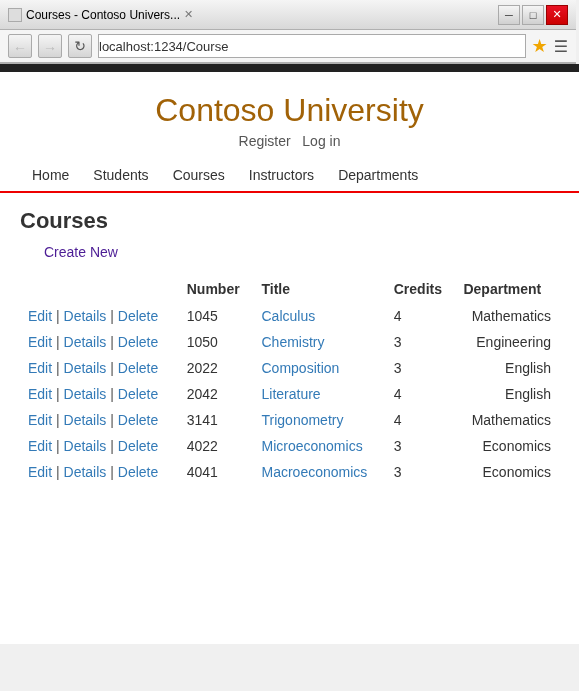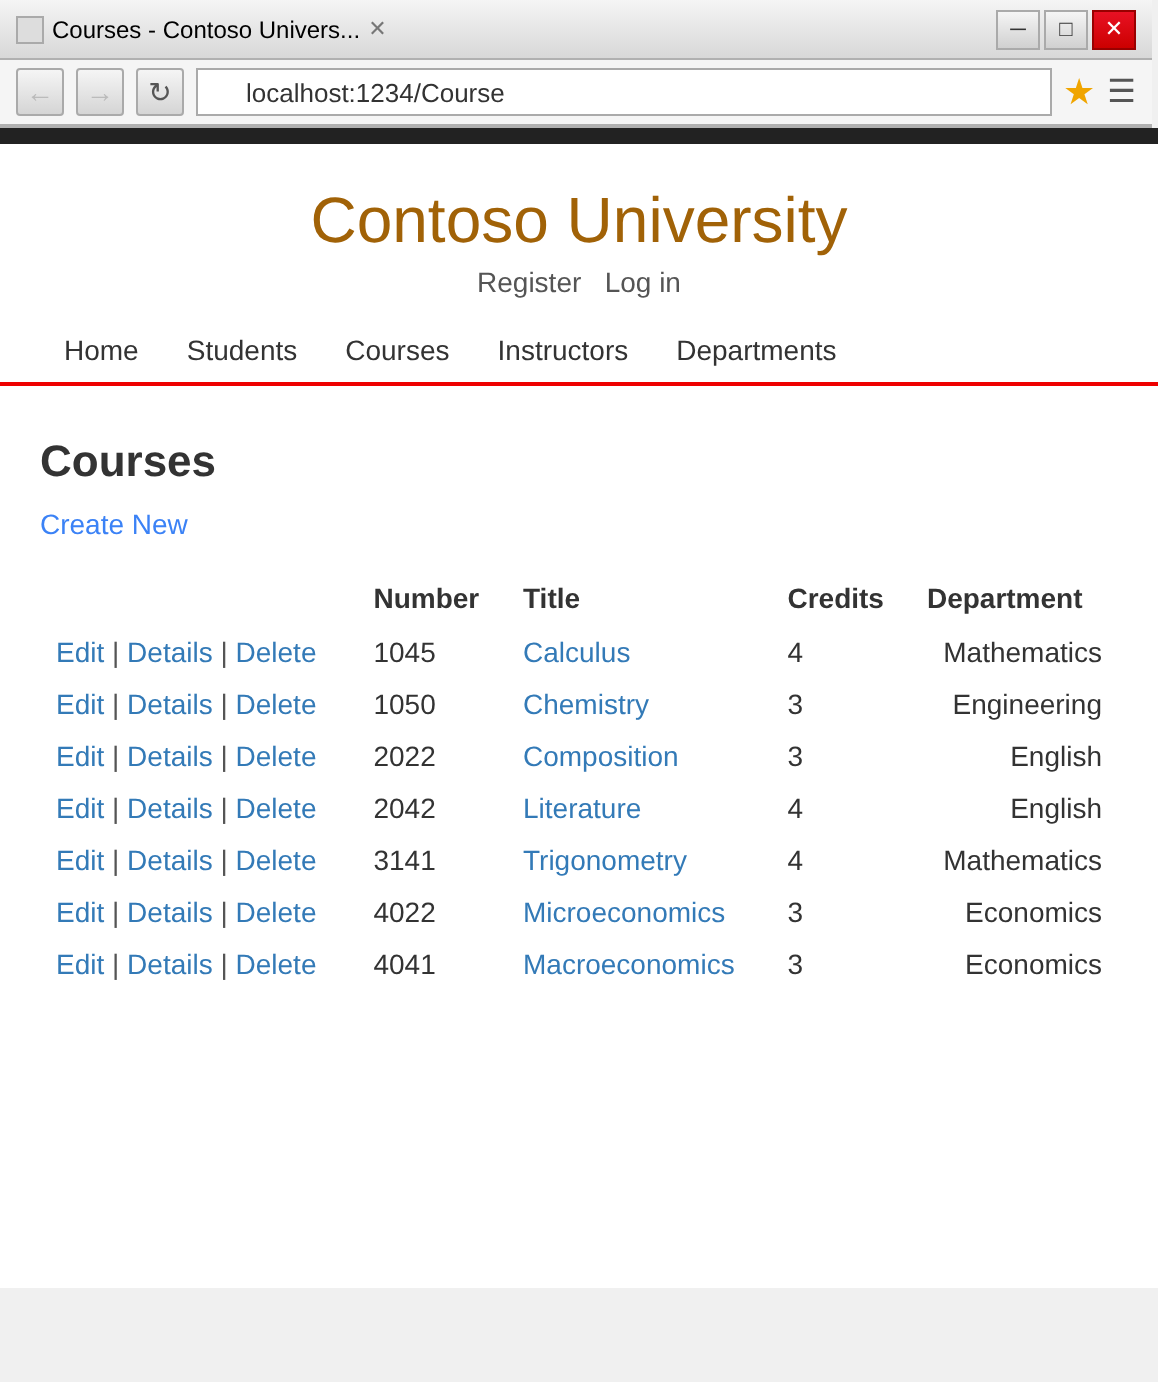--- a/index.html
+++ b/index.html
@@ -27,51 +27,51 @@
       padding: 4px 8px; gap: 6px; border-bottom: 2px solid #b0b0b0;
     }
     .nav-btn {
       width: 24px; height: 24px; display: flex; align-items: center;
       justify-content: center; cursor: pointer; color: #555;
       background: linear-gradient(to bottom, #f5f5f5, #d5d5d5);
       border: 1px solid #aaa; border-radius: 2px; font-size: 14px;
     }
     .nav-btn.disabled { color: #bbb; }
     .url-bar {
-      flex: 1; height: 24px; border: 1px solid #aaa; padding: 2px 24px;
+      flex: 1; height: 24px; border: 1px solid #aaa; padding: 2px 0;
       font-size: 13px; background: white; color: #333;
     }
     .star-icon { font-size: 18px; color: #f0a500; cursor: pointer; }
     .menu-icon { font-size: 16px; color: #555; cursor: pointer; }
 
     
     .page-body {
       background: white; width: 579px;
       min-height: 580px; overflow: hidden;
     }
 
     .dark-bar { background: #222; height: 8px; }
 
     .site-header { text-align: center; padding: 20px 0 10px; }
     .site-title { font-size: 32px; color: #a16207; font-weight: normal; }
     .auth-links { font-size: 14px; color: #555; margin-top: 4px; }
     .auth-links a { color: #555; text-decoration: none; }
 
     .nav-bar {
       display: flex; align-items: flex-end; padding: 0 20px;
-      border-bottom: 2px solid #e00; margin-bottom: 10px;
+      border-bottom: 2px solid #e00; 
     }
     .nav-bar a {
       padding: 8px 12px; color: #333; text-decoration: none;
       font-size: 14px;
     }
 
     .content { padding: 15px 20px 20px; }
     .page-heading { font-size: 22px; font-weight: bold; color: #333; margin-bottom: 10px; }
-    .create-link { color: #3b82f6; text-decoration: none; font-size: 14px; display: inline-block; margin-bottom: 15px; }
+    .create-link { color: #4c1d95; text-decoration: none; font-size: 14px; display: inline-block; margin-bottom: 15px; margin-left: 24px; }
 
     table { border-collapse: collapse; width: 100%; }
     th { font-weight: bold; color: #333; padding: 6px 8px; text-align: left; font-size: 14px; }
     td { padding: 5px 8px; font-size: 14px; color: #333; margin-top: 20px; }
 
     .action-link { color: #337ab7; text-decoration: none; font-size: 14px; }
     .sep { color: #555; }
 
     .footer {
       text-align: center; padding: 15px; color: #555; font-size: 13px;

